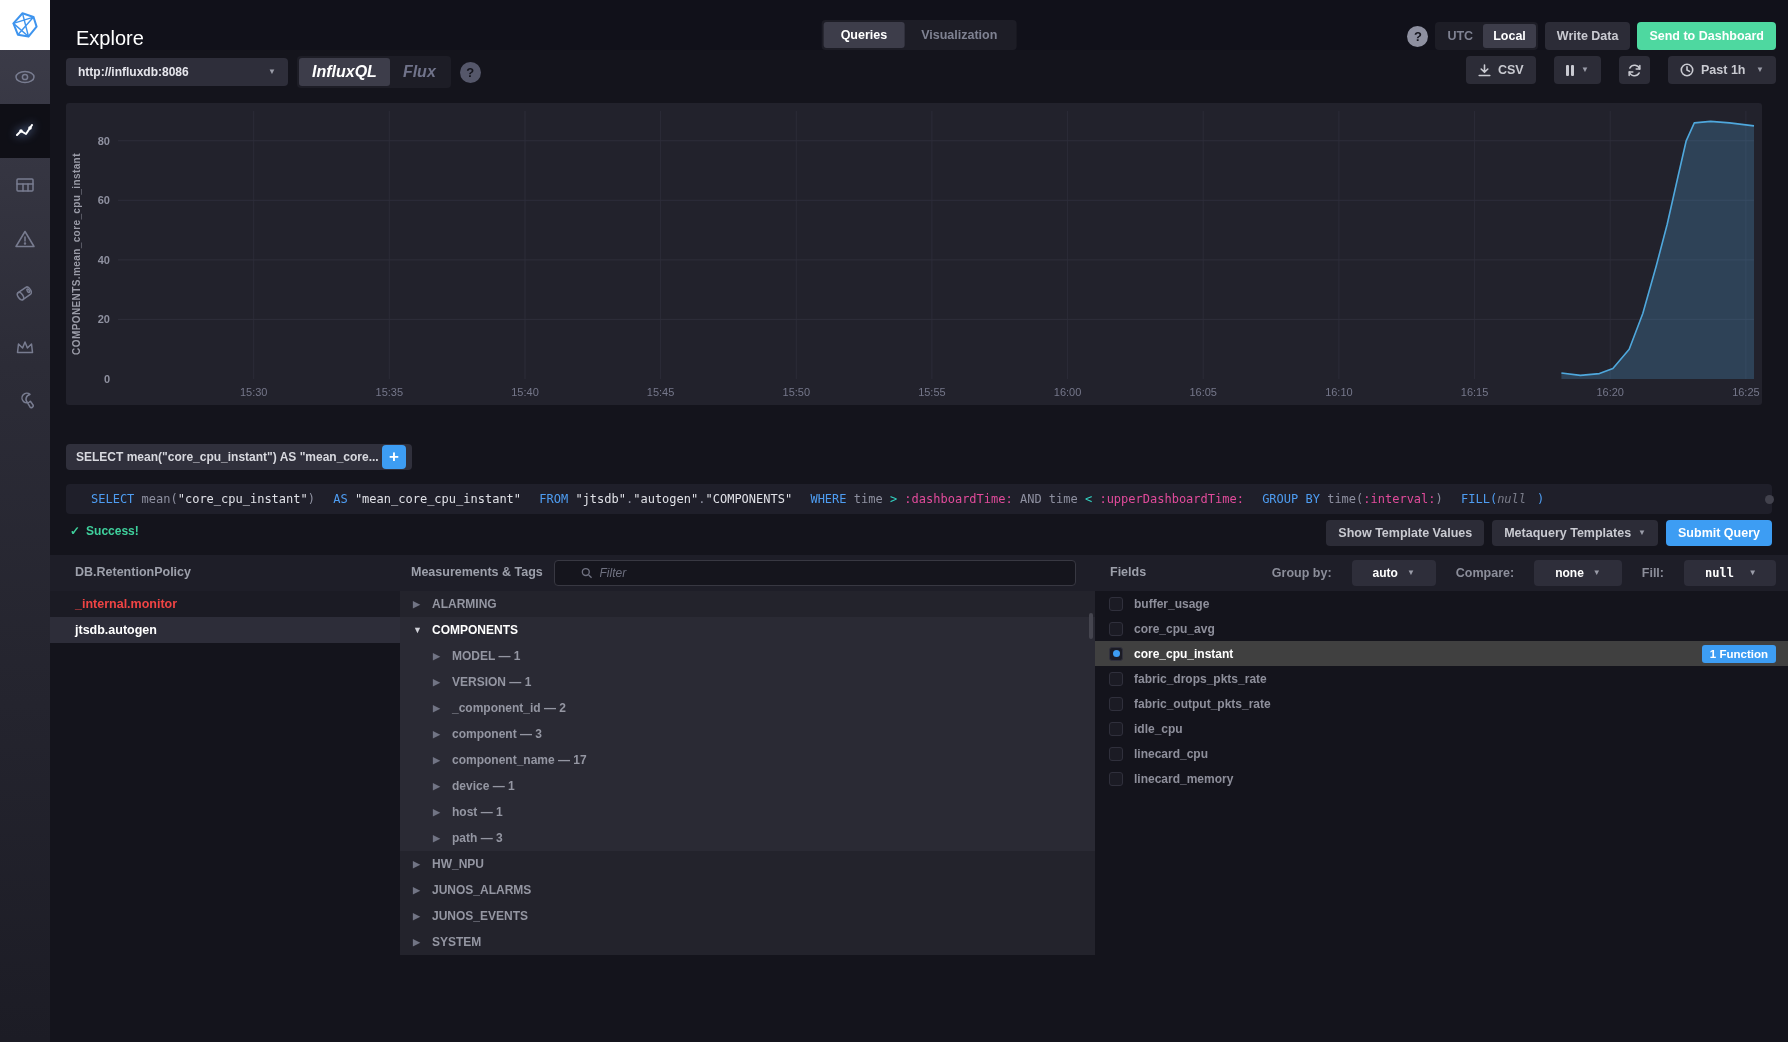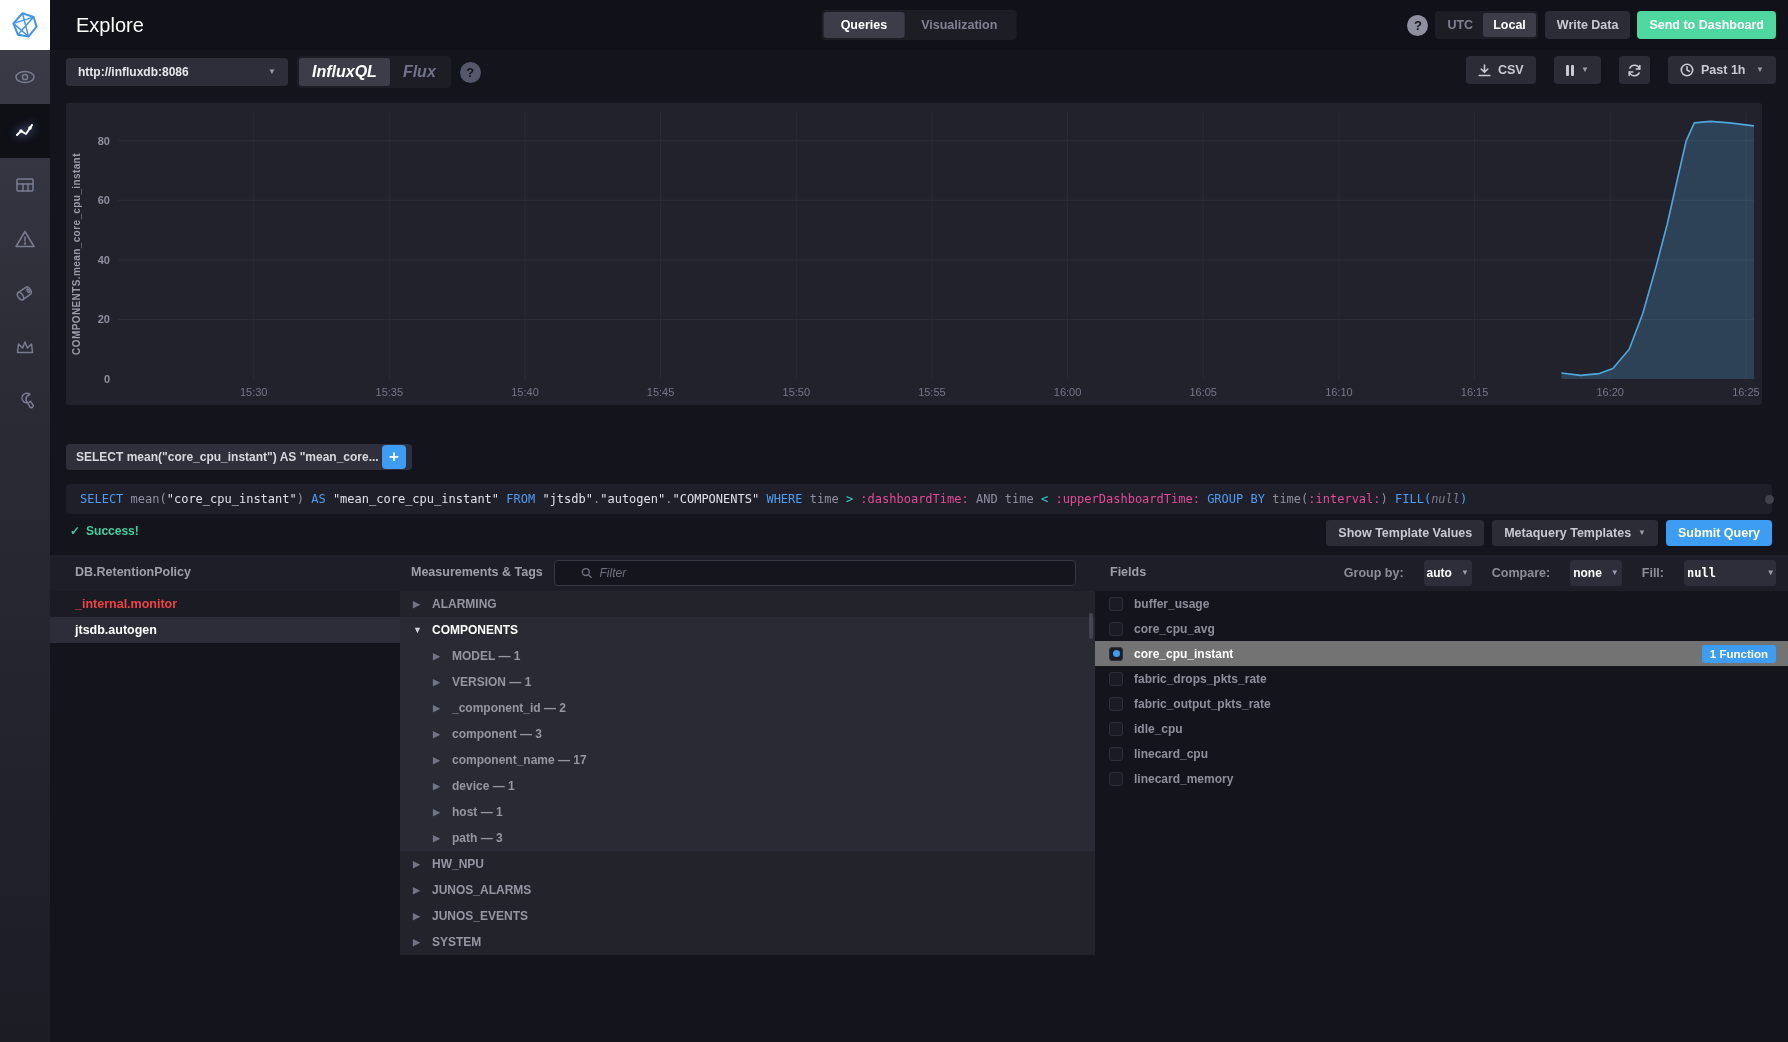--- a/index.html
+++ b/index.html
@@ -10,21 +10,21 @@
   .sidebar { position:absolute; left:0; top:0; width:50px; height:1042px;
     background:linear-gradient(180deg,#3d3d4a 0%,#2c2c37 35%,#1c1c25 100%); z-index:5; }
   .logo { width:50px; height:50px; background:#ffffff; display:flex; align-items:center; justify-content:center; }
   .nav-item { width:50px; height:54px; display:flex; align-items:center; justify-content:center; color:#787c90; }
   .nav-item.active { background:#0f0f16; color:#ffffff; }
   .nav-item.active svg { filter:drop-shadow(0 0 5px rgba(140,180,255,.9)); }
   .nav-item svg { stroke:currentColor; fill:none; stroke-width:1.5; stroke-linecap:round; stroke-linejoin:round; }
 
   
   .header { position:absolute; left:50px; top:0; width:1738px; height:50px; background:#11111a;
-    display:flex; align-items:center; }
+    display:flex; align-items:flex-end; }
   .page-title { font-size:20px; font-weight:400; color:#ffffff; margin-left:26px; }
   .seg-group { display:flex; background:#1d1d26; border-radius:4px; padding:2px; }
   .seg { padding:6px 17px; font-size:12.5px; font-weight:700; color:#7f8292; border-radius:3px; }
   .seg.active { background:#3d3d4a; color:#ffffff; }
   .header-center { position:absolute; left:50%; transform:translateX(-50%); }
   .header-right { position:absolute; right:12px; display:flex; gap:7px; align-items:center; }
   .help-circle { width:21px; height:21px; border-radius:50%; background:#8e90a0; color:#14141c;
     font-weight:700; font-size:13px; display:flex; align-items:center; justify-content:center; }
   .btn { background:#2c2c37; color:#c9cad1; font-weight:700; font-size:12.5px; height:28px;
     display:flex; align-items:center; gap:7px; padding:0 12px; border-radius:4px; white-space:nowrap; }
@@ -51,40 +51,40 @@
 
   
   .qtab { position:absolute; left:66px; top:444px; height:26px; background:#30303c; border-radius:4px;
     display:flex; align-items:center; padding:0 10px; font-size:12px; font-weight:700; color:#d8d9df; gap:12px; }
   .qtab-close { color:#8a8c98; font-size:13px; font-weight:400; }
   .qplus { position:absolute; left:382px; top:445px; width:24px; height:24px; background:#3d9df3;
     border-radius:4px; color:#fff; font-size:17px; font-weight:700; display:flex; align-items:center; justify-content:center; }
   .qeditor { position:absolute; left:66px; top:484px; width:1706px; height:30px; background:#1f1f2a;
     border-radius:4px; display:flex; align-items:center; padding-left:14px;
     font-family:"DejaVu Sans Mono", monospace; font-size:12px; white-space:pre; }
-  .q-kw{color:#4e9df2;} .q-str{color:#e0e1e7;} .q-pn{color:#8e90a0;} .q-op{color:#32d3c2;}
+  .q-kw{color:#4e9df2;margin-left:11px;} .q-str{color:#e0e1e7;} .q-pn{color:#8e90a0;} .q-op{color:#32d3c2;}
   .q-tv{color:#e14b9b;} .q-null{color:#7b7d8a; font-style:italic;}
   .qdot { position:absolute; right:14px; top:495px; width:9px; height:9px; border-radius:50%; background:#42424d; }
   .qstatus { position:absolute; left:70px; top:524px; color:#3fd09c; font-size:12px; font-weight:700;
     display:flex; gap:6px; align-items:center; }
   .qbuttons { position:absolute; right:16px; top:520px; display:flex; gap:8px; }
   .qbuttons .btn { height:26px; }
 
   
   .builder-strip { position:absolute; left:50px; top:555px; width:1738px; height:36px; background:#1e1e28; }
   .col-hdr { position:absolute; top:565px; font-size:12.5px; font-weight:700; color:#9da0ab; }
   .filter-input { position:absolute; left:554px; top:560px; width:522px; height:26px; background:#15151d;
     border:1px solid #383842; border-radius:4px; display:flex; align-items:center; padding:0 26px; gap:7px; }
   .filter-input input { background:transparent; border:none; outline:none; color:#c9cad1;
     font-style:italic; font-size:12px; width:100%; font-family:"Liberation Sans",sans-serif; }
   .filter-input input::placeholder { color:#6f7180; }
   .fields-controls { position:absolute; right:12px; top:560px; display:flex; align-items:center; gap:20px;
     font-size:12.5px; font-weight:700; color:#8c8e9a; }
   .mini-dd { background:#2e2e3a; border-radius:4px; height:26px; display:flex; align-items:center;
-    padding:0 3px; gap:9px; color:#fff; font-weight:700; font-size:12px; }
+    padding:0 21px; gap:9px; color:#fff; font-weight:700; font-size:12px; }
   .mini-dd.mono { font-family:"DejaVu Sans Mono",monospace; width:92px; justify-content:space-between; }
 
   .db-col { position:absolute; left:50px; top:591px; width:350px; }
   .db-row { height:26px; display:flex; align-items:center; padding-left:25px; font-size:12.5px;
     font-weight:700; color:#ef4444; background:#1b1b24; }
   .db-row.sel { background:#2d2d39; color:#ffffff; }
 
   .meas-col { position:absolute; left:400px; top:591px; width:695px; background:#23232c; }
   .tree-row { height:26px; display:flex; align-items:center; gap:9px; padding-left:13px;
     font-size:12px; font-weight:700; color:#9496a2; }
@@ -92,21 +92,21 @@
   .tree-row.open { color:#ffffff; }
   .tree-row.open .tcaret { color:#d0d1d8; }
   .tree-block { background:#2a2a34; }
   .tree-child { padding-left:33px; }
   .scroll-thumb { position:absolute; left:1089px; top:613px; width:4px; height:26px;
     background:#45454f; border-radius:2px; }
 
   .fields-col { position:absolute; left:1095px; top:591px; width:693px; }
   .field-row { height:25px; display:flex; align-items:center; gap:11px; padding-left:14px;
     font-size:12px; font-weight:700; color:#8e8f9b; position:relative; }
-  .field-row.sel { background:#737373; color:#ffffff; }
+  .field-row.sel { background:#404040; color:#ffffff; }
   .checkbox { width:14px; height:14px; border-radius:3px; background:#1b1b24; border:1px solid #30303c;
     display:flex; align-items:center; justify-content:center; flex:none; }
   .checkbox .dot { width:7px; height:7px; border-radius:50%; background:#3d9df3; }
   .badge { position:absolute; right:12px; background:#3d9df3; color:#fff; border-radius:3px;
     padding:3px 8px; font-size:11.5px; font-weight:700; }
 </style>
 </head>
 <body>
 
 <div class="sidebar">

